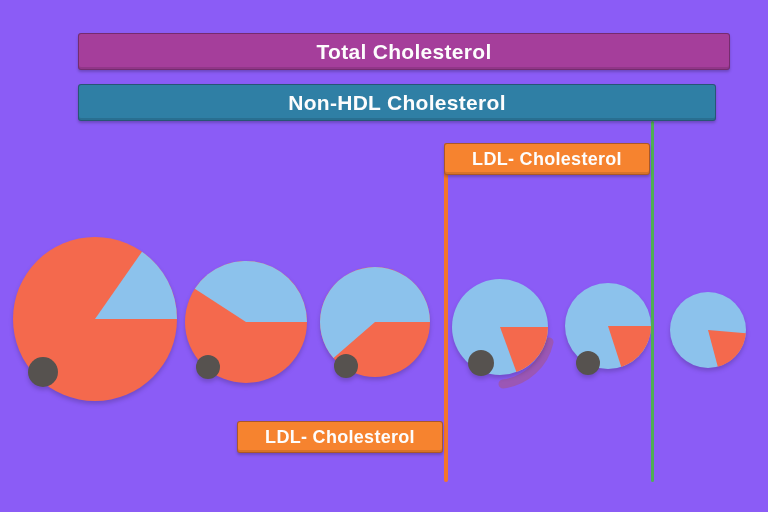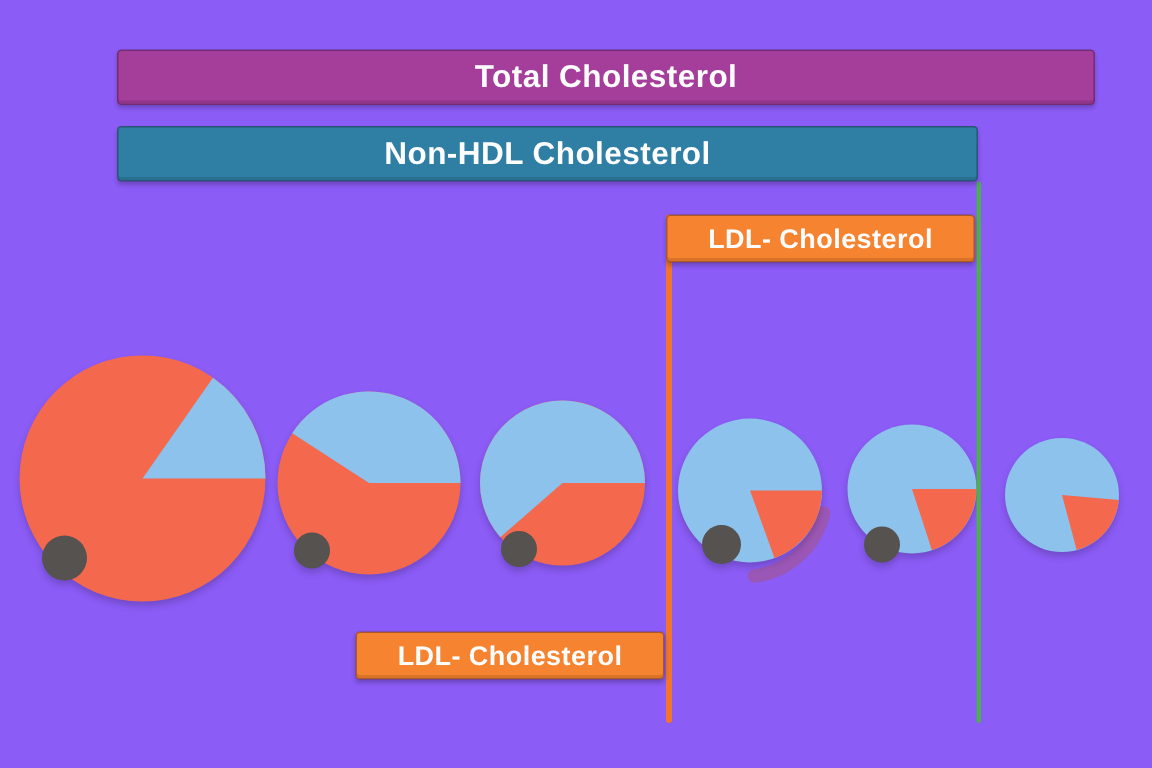--- a/index.html
+++ b/index.html
@@ -76,21 +76,21 @@
       </g>
       <g class="particle">
         <circle cx="708" cy="330" r="38" fill="#8CC2EC"></circle>
         <path d="M 708 330 L 717.8 366.7 A 38 38 0 0 0 745.9 333.3 Z" fill="#F4694D"></path>
       </g>
     </svg>
 
   <div class="bar" id="bar-0" style="left: 78px; top: 33px; width: 652px; height: 37px; background: rgb(165, 62, 155); font-size: 21px;">
     <span>Total Cholesterol</span>
   </div>
-  <div class="bar" id="bar-1" style="left: 78px; top: 84px; width: 574px; height: 37px; background: rgb(47, 127, 165); font-size: 21px;">
+  <div class="bar" id="bar-1" style="left: 78px; top: 84px; width: 638px; height: 37px; background: rgb(47, 127, 165); font-size: 21px;">
     <span>Non-HDL Cholesterol</span>
   </div>
   <div class="bar" id="bar-3" style="left: 444px; top: 143px; width: 206px; height: 32px; background: rgb(246, 131, 47); font-size: 18px;">
     <span>LDL- Cholesterol</span>
   </div>
   <div class="bar" id="bar-4" style="left: 237px; top: 421px; width: 206px; height: 32px; background: rgb(246, 131, 47); font-size: 18px;">
     <span>LDL- Cholesterol</span>
   </div>
 
 </div>

